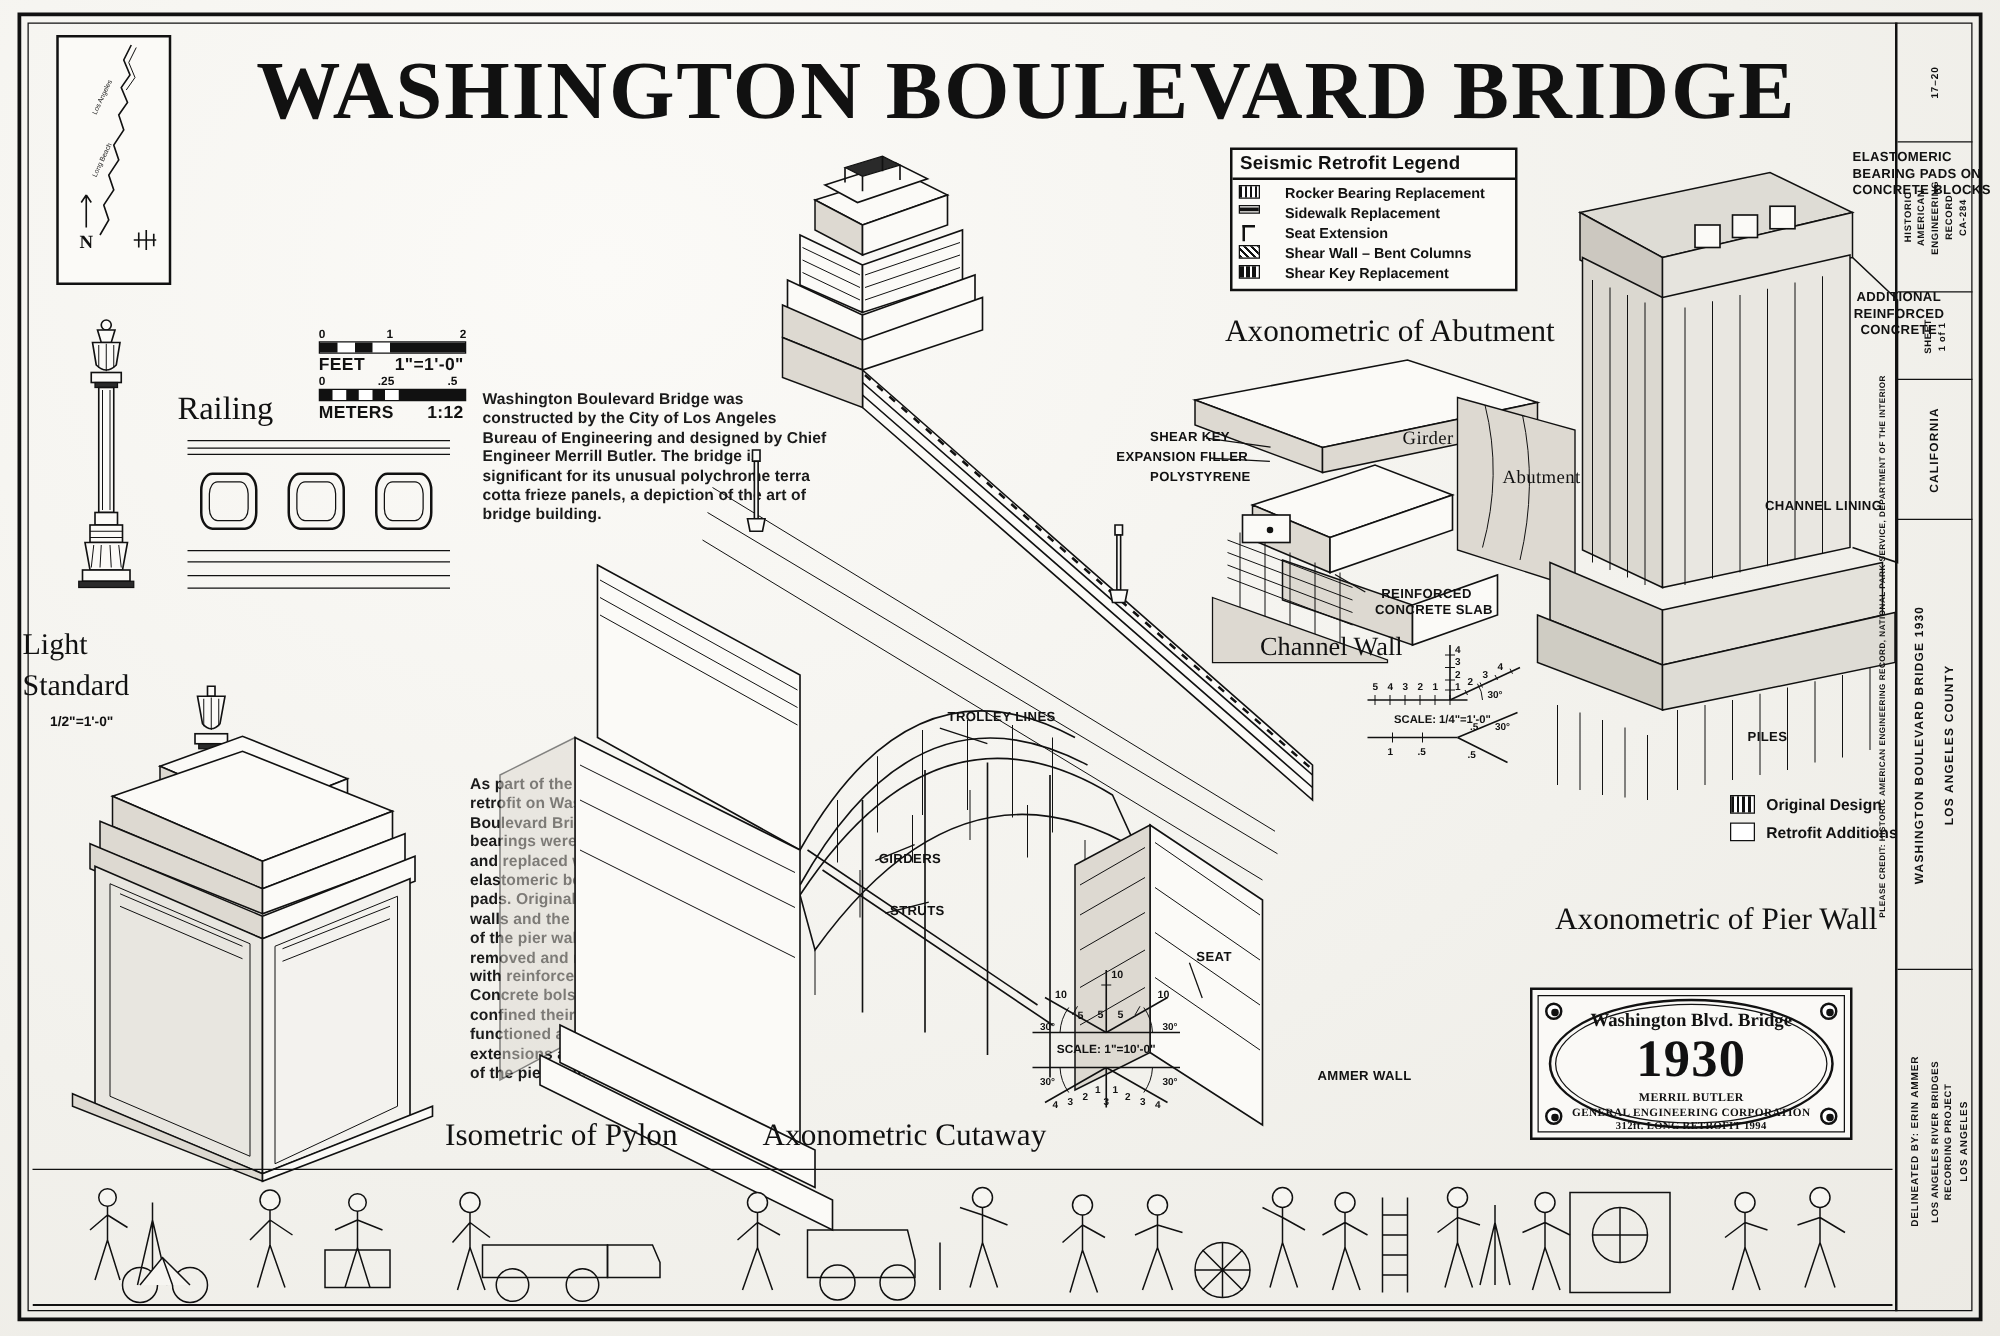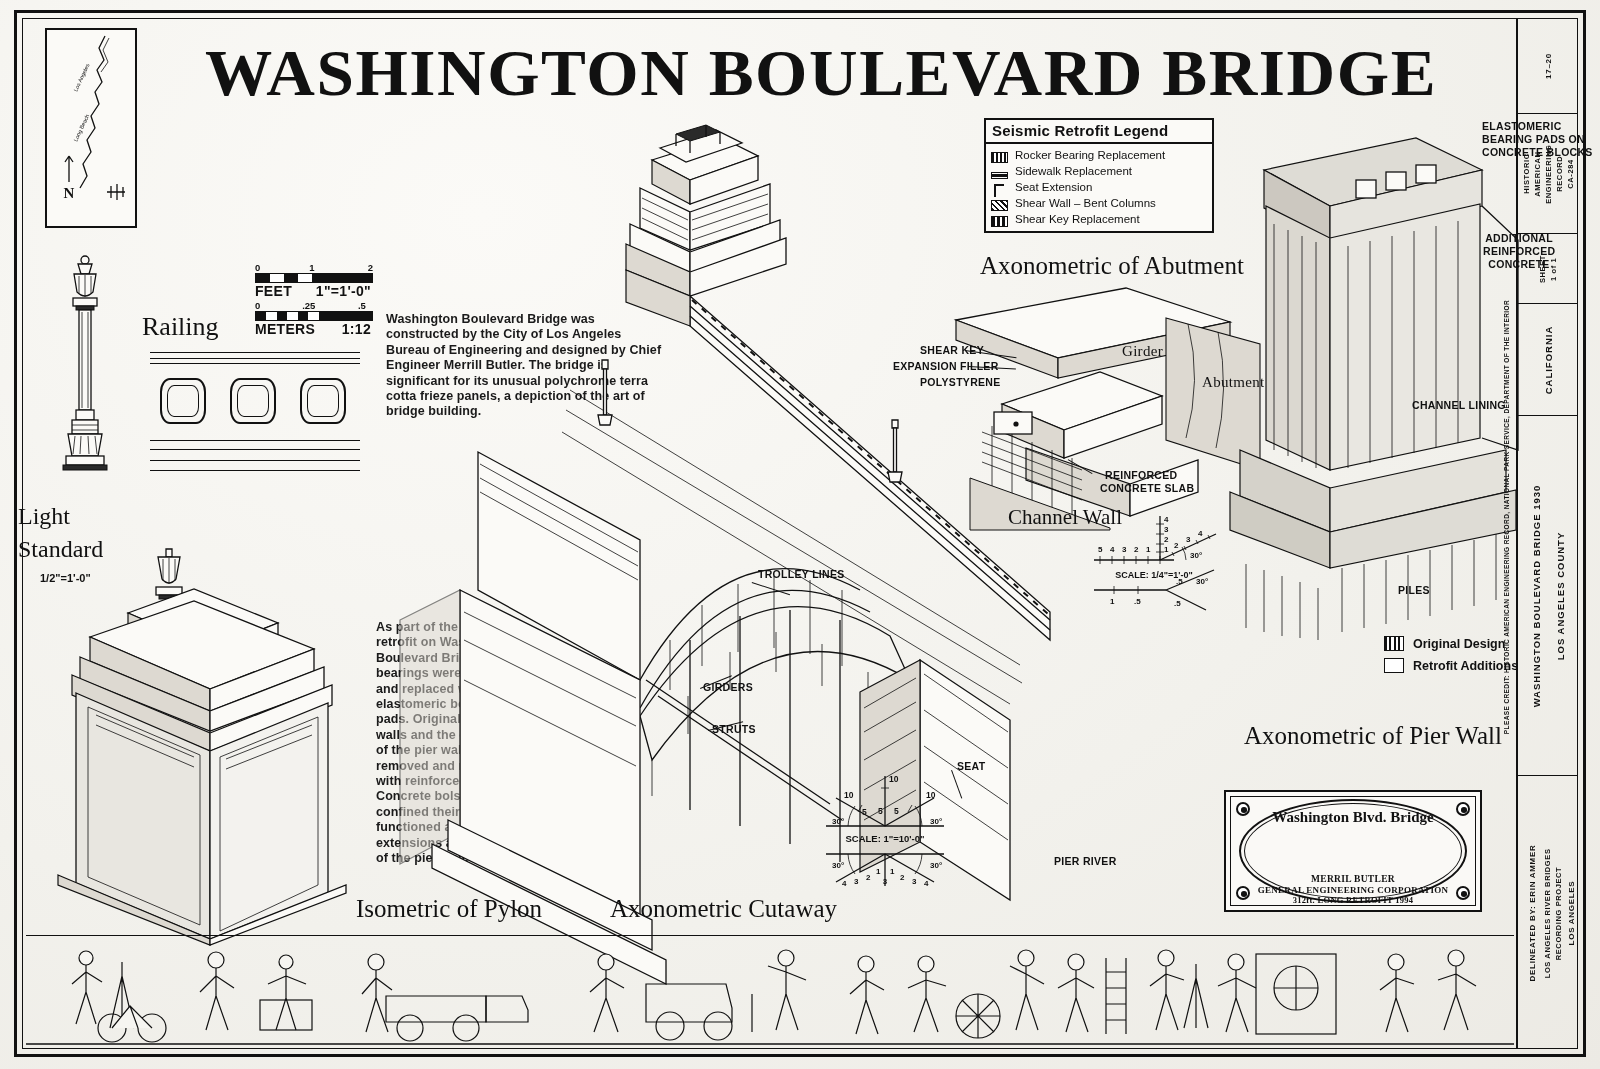--- a/index.html
+++ b/index.html
@@ -64,21 +64,21 @@
 
   
   #light-std { position:absolute; left:30px; top:250px; width:110px; height:260px; }
   #light-cap { position:absolute; left:18px; top:500px; width:130px; font-family:"Liberation Serif", serif; font-size:24px; line-height:33px; }
   #light-scale { position:absolute; left:40px; top:572px; font-size:11px; font-weight:bold; }
 
   
   #legend { position:absolute; left:984px; top:118px; width:230px; border:2.5px solid #111; background:#fbfaf7; padding:0; }
   #legend .lg-title { font-size:15px; font-weight:bold; letter-spacing:0.2px; padding:2px 6px 3px; border-bottom:2px solid #111; }
   #legend ul { list-style:none; margin:0; padding:3px 5px 4px; }
-  #legend li { display:flex; align-items:flex-end; gap:7px; font-size:11.5px; font-weight:normal; line-height:15px; padding:0.5px 0; }
+  #legend li { display:flex; align-items:flex-start; gap:20px; font-size:11.5px; font-weight:bold; line-height:15px; padding:0.5px 0; }
   .lg-sym { width:17px; height:11px; flex:0 0 17px; border:1.3px solid #111; background:#fff; position:relative; }
   .lg-sym.rocker { background:repeating-linear-gradient(90deg,#111 0 2px,#fff 2px 4px); }
   .lg-sym.sidewalk { height:7px; border-width:1.6px; background:linear-gradient(#111,#111) no-repeat center/100% 3px; }
   .lg-sym.seat { border:none; background:none; }
   .lg-sym.seat::before { content:''; position:absolute; left:3px; top:0; width:8px; height:11px; border-left:2px solid #111; border-top:2px solid #111; }
   .lg-sym.shearwall { background:repeating-linear-gradient(45deg,#111 0 1.5px,#fff 1.5px 4px); }
   .lg-sym.shearkey { background:repeating-linear-gradient(90deg,#111 0 3px,#fff 3px 5px); }
 
   
   .sec-cap { position:absolute; font-family:"Liberation Serif", serif; font-size:25px; white-space:nowrap; }
@@ -344,21 +344,21 @@
         <path class="s-fill-w" d="M58 700 L262 800 L262 830 L58 730 Z"></path>
         <path class="s-fill-w" d="M42 724 L276 840 L276 864 L42 748 Z"></path>
       </g>
     </svg>
   </div>
 
   <div class="lbl" style="left:758px; top:568px">TROLLEY LINES</div>
   <div class="lbl" style="left:703px; top:681px">GIRDERS</div>
   <div class="lbl" style="left:712px; top:723px">STRUTS</div>
   <div class="lbl" style="left:957px; top:760px">SEAT</div>
-  <div class="lbl" style="left:1054px; top:855px">PIER RIVER</div>
+  <div class="lbl" style="left:1054px; top:855px">AMMER WALL</div>
   <div class="lead" style="left:752px; top:582px; width:40px; transform:rotate(18deg)"></div>
   <div class="lead" style="left:700px; top:688px; width:34px; transform:rotate(-22deg)"></div>
   <div class="lead" style="left:708px; top:730px; width:36px; transform:rotate(-14deg)"></div>
   <div class="lead" style="left:952px; top:770px; width:30px; transform:rotate(70deg)"></div>
 
   <div id="abut">
     <svg width="340" height="250" viewBox="0 0 340 250">
 
       <path class="s-fill-w" d="M26 40 L196 8 L300 42 L128 78 Z"></path>
       <path class="stipple" d="M0 0 L0 0"></path>
@@ -569,20 +569,21 @@
 
   <div id="plaque">
     <div class="inner"></div>
     <div class="oval"></div>
     <div class="oval2"></div>
     <div class="boss" style="left:10px; top:10px"></div>
     <div class="boss" style="right:10px; top:10px"></div>
     <div class="boss" style="left:10px; bottom:10px"></div>
     <div class="boss" style="right:10px; bottom:10px"></div>
     <div id="plq-name">Washington Blvd. Bridge</div>
+    <div id="plq-year">1930</div>
     <div id="plq-l1">MERRIL BUTLER</div>
     <div id="plq-l2">GENERAL ENGINEERING CORPORATION</div>
     <div id="plq-l3">312ft. LONG RETROFIT 1994</div>
   </div>
 
   <div id="rstrip">
 
     <div class="vcell" style="top:0; height:96px;">
       <span class="vtxt">17–20</span>
     </div>

